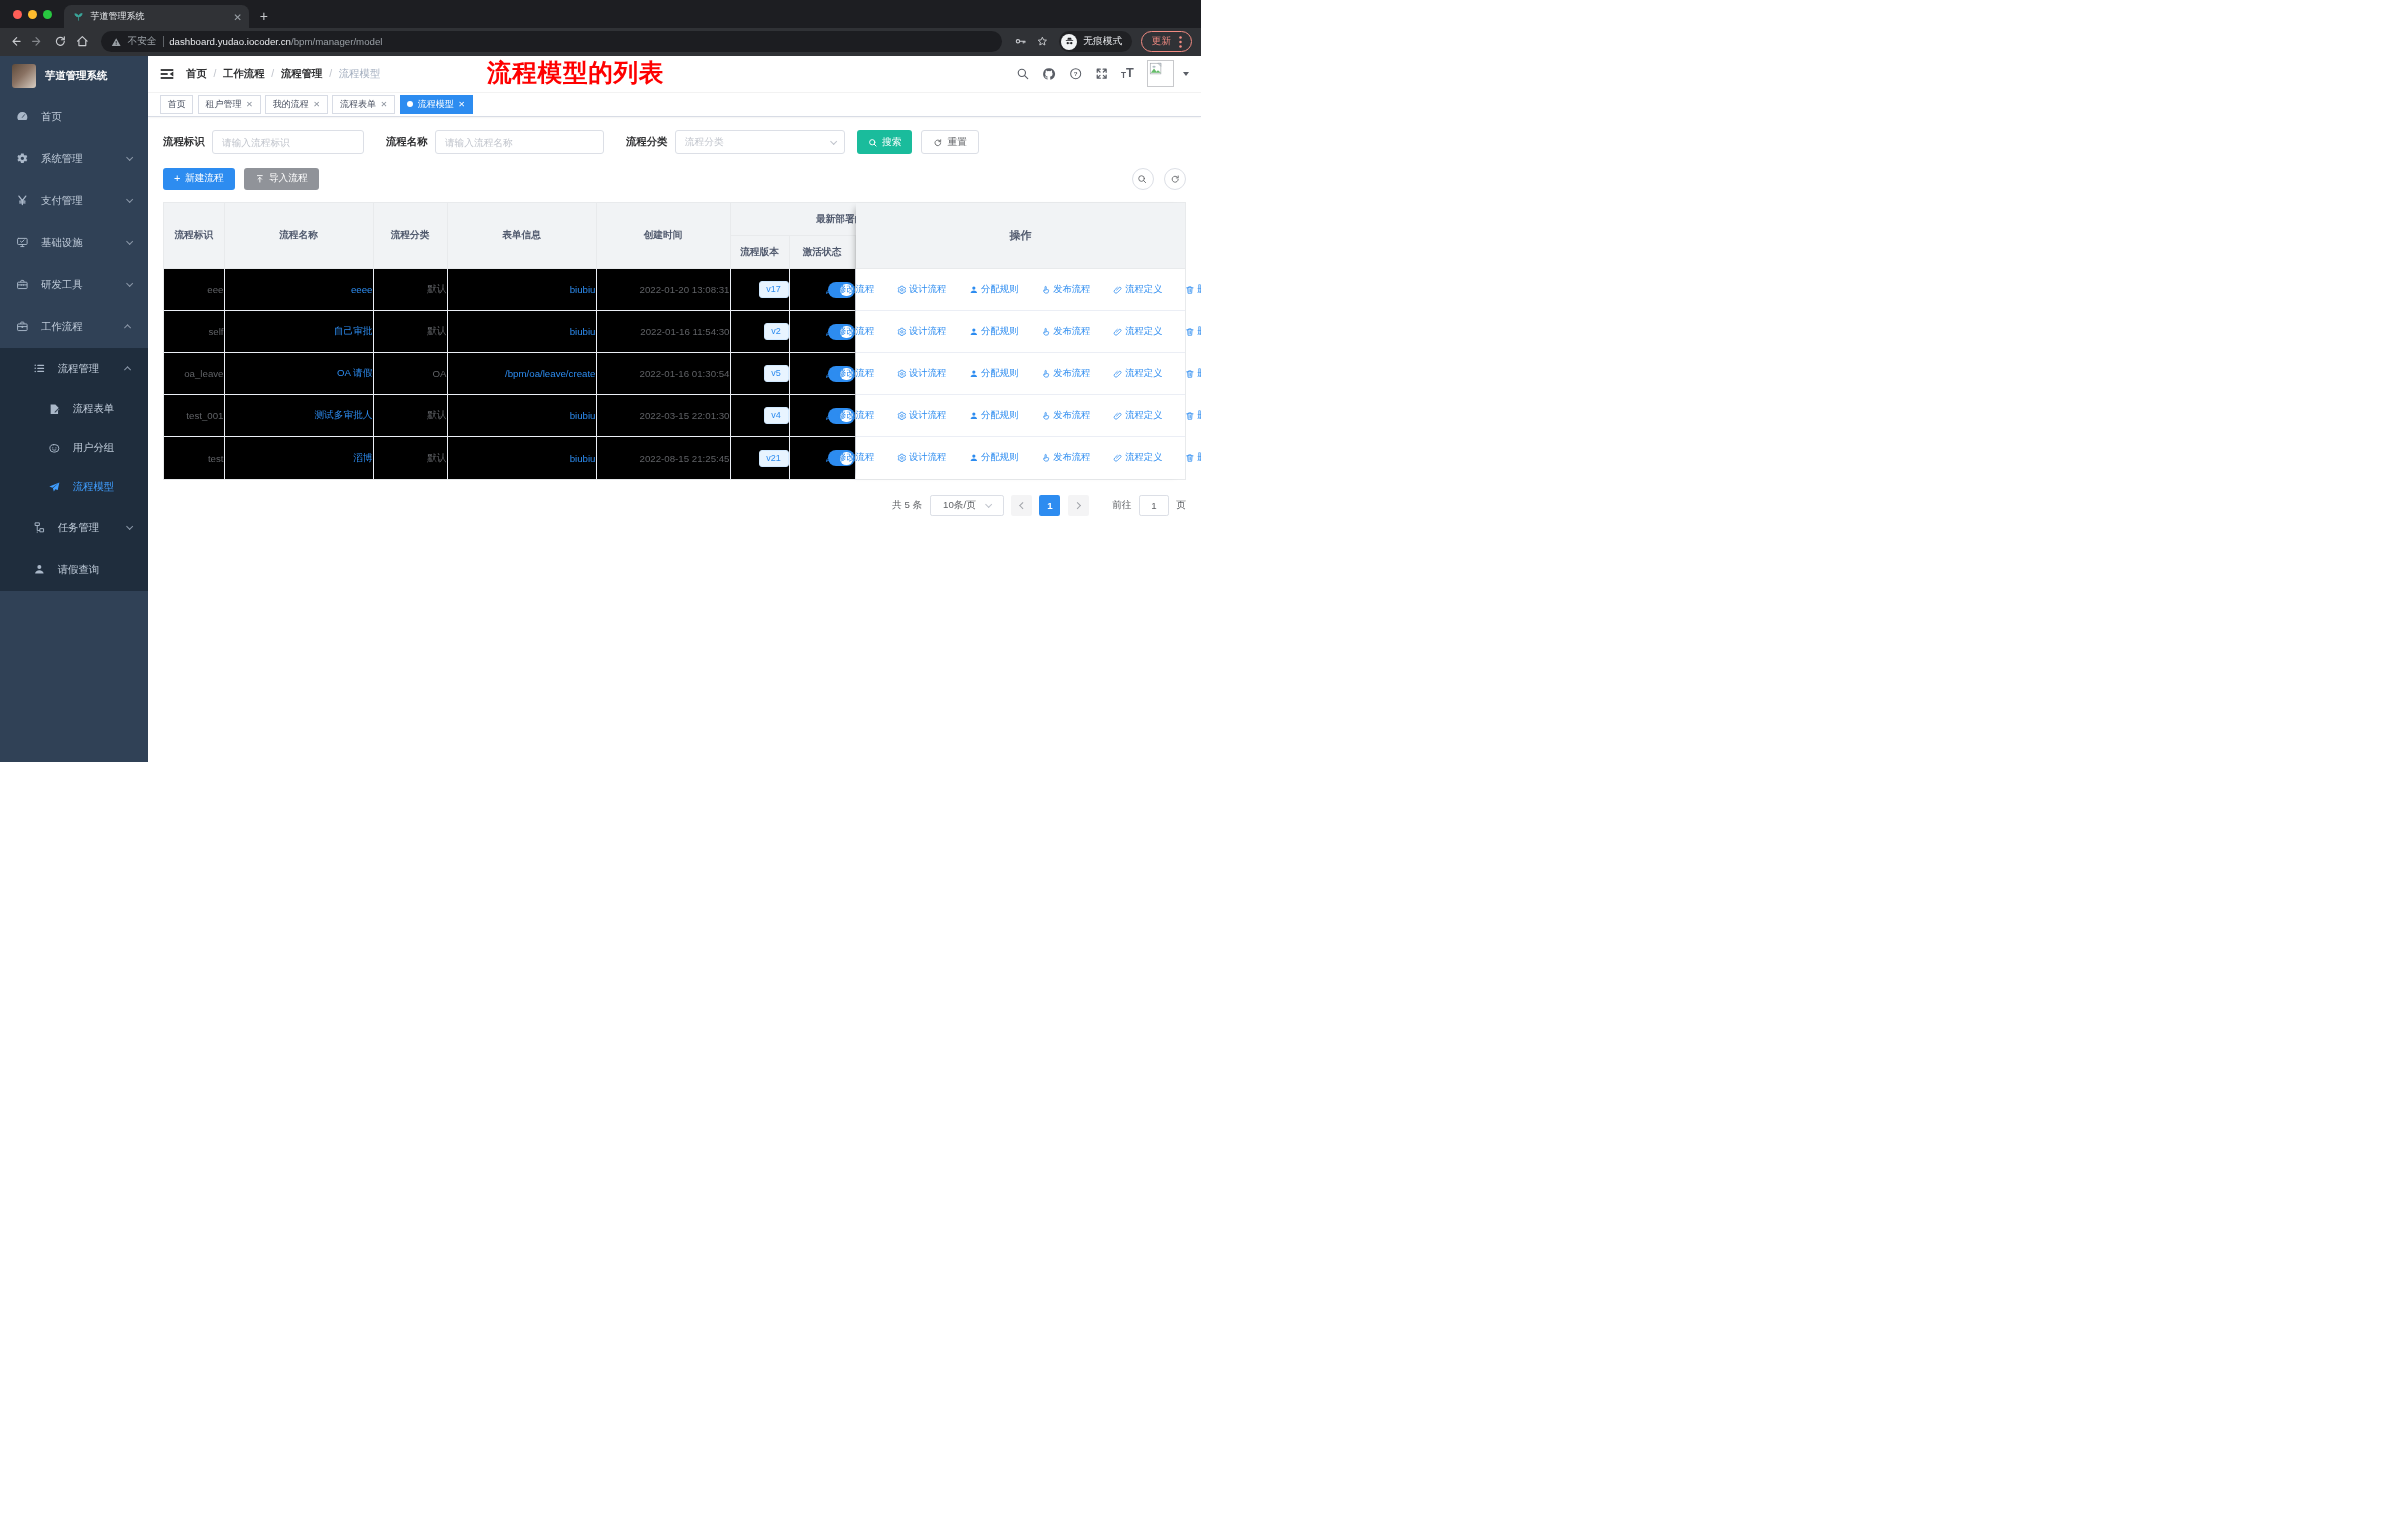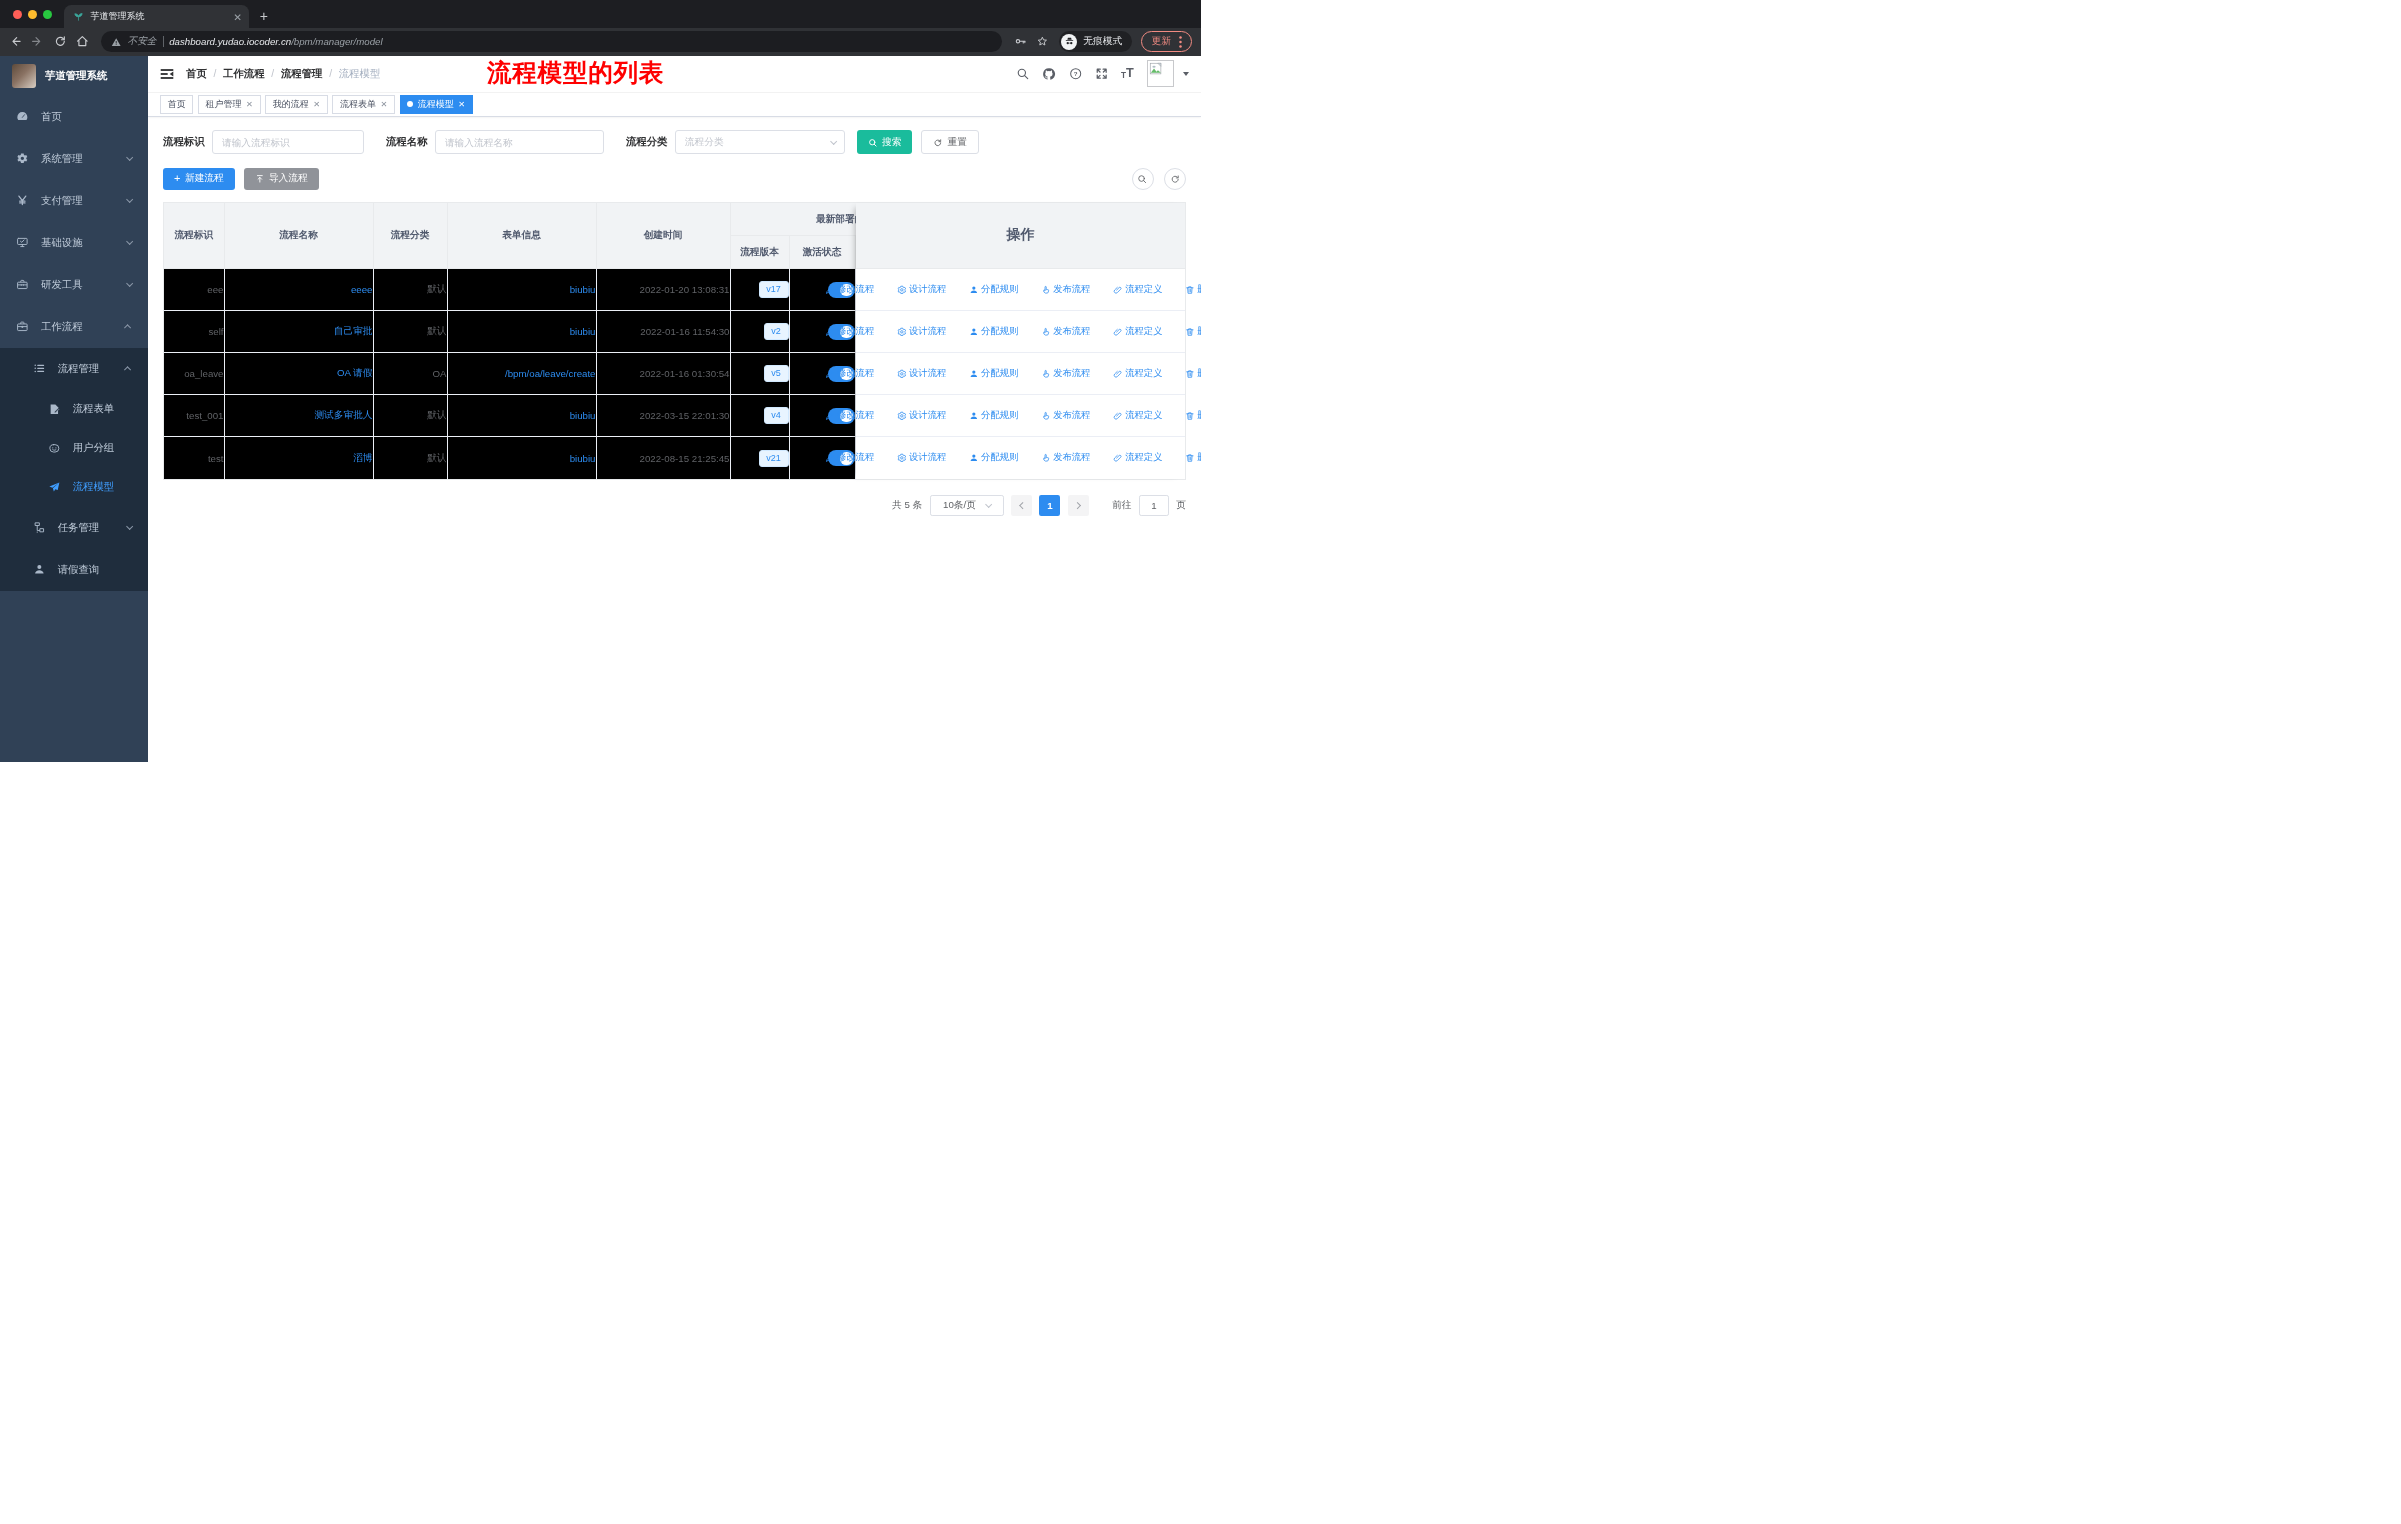--- a/index.html
+++ b/index.html
@@ -13,21 +13,21 @@
   .light { width:9px; height:9px; border-radius:50%; }
   .l-red{background:#ff5f57;} .l-yel{background:#febc2e;} .l-grn{background:#28c840;}
   .btab { width:185px; height:23px; background:#303236; border-radius:7.4px 7.4px 0 0;
     display:flex; align-items:center; gap:6px; padding:0 7.4px 0 9px; }
   .btab-title { flex:1; color:#e8eaed; font-size:9px; white-space:nowrap; overflow:hidden; }
   .btab-close { color:#9aa0a6; font-size:10.4px; cursor:pointer; }
   .newtab { color:#c6c8cc; font-size:14px; margin:0 0 3.7px 10.4px; cursor:pointer; }
   .btoolbar { height:27.5px; background:#303236; display:flex; align-items:center; padding:0 9px; gap:9.7px; }
   .nav-ic { color:#c9cbcf; } .nav-ic.dim { color:#84878c; }
   .urlbox { flex:1; height:21px; background:#1c1d21; border-radius:10.4px; display:flex;
-    align-items:center; gap:6px; padding:0 10.4px; font-size:9.7px; color:#9aa0a6; margin:0 2.2px;font-style:italic; }
+    align-items:center; gap:6px; padding:0 10.4px; font-size:9.7px; color:#9aa0a6; margin:0 2.2px; }
   .url-div { width:0.7px; height:11px; background:#5f6368; }
   .url-host { color:#e8eaed; } .url-path { color:#9aa0a6; }
   .incog { height:21px; background:#202124; border-radius:10.4px; display:flex; align-items:center;
     gap:6px; padding:0 9.7px 0 2.2px; color:#e8eaed; font-size:9.7px; }
   .incog-circ { width:16.4px; height:16.4px; border-radius:50%; background:#f1f3f4; display:flex;
     align-items:center; justify-content:center; }
   .update-pill { height:21px; border:0.7px solid #f28b82; border-radius:10.4px; color:#f28b82;
     display:flex; align-items:center; gap:8.2px; padding:0 9px; font-size:9.7px; }
 
   
@@ -117,21 +117,21 @@
   .ver-tag { display:inline-block; padding:3px 6.7px; background:#e8f4ff; border:0.7px solid #d1e9ff;
     border-radius:3px; color:#2d8cf0; font-size:9px; line-height:1; }
   .toggle { width:27px; height:15.6px; border-radius:8.2px; background:#2d8cf0; position:relative;
     display:inline-block; vertical-align:middle; cursor:pointer; }
   .toggle::after { content:""; position:absolute; right:1.5px; top:1.5px; width:12.7px; height:12.7px;
     border-radius:50%; background:#fff; }
 
   .op-fixed { position:absolute; top:0; right:0; bottom:0; width:329px; background:#fff;
     box-shadow:-5.2px 0 6px -4.5px rgba(0,0,0,.25); }
   .op-head { height:66px; background:#f1f3f5; border-bottom:0.7px solid #e8eaec; display:flex;
-    align-items:center; justify-content:center; font-size:14px; font-weight:700; color:#515a6e; }
+    align-items:center; justify-content:center; font-size:11px; font-weight:700; color:#515a6e; }
   .op-row { height:42px; border-bottom:0.7px solid #ebeef5; display:flex; align-items:center;
     justify-content:center; gap:23px; }
   .op-row:last-child { border-bottom:none; }
   .act { display:flex; align-items:center; gap:2.2px; color:#2d8cf0; font-size:9.3px;
     cursor:pointer; white-space:nowrap; }
 
   
   .pagination { margin-top:15px; display:flex; justify-content:flex-end; align-items:center;
     gap:7.4px; font-size:9.7px; color:#606266; }
   .psel { width:74px; height:21px; border:0.7px solid #dcdfe6; border-radius:2.2px; display:flex;

